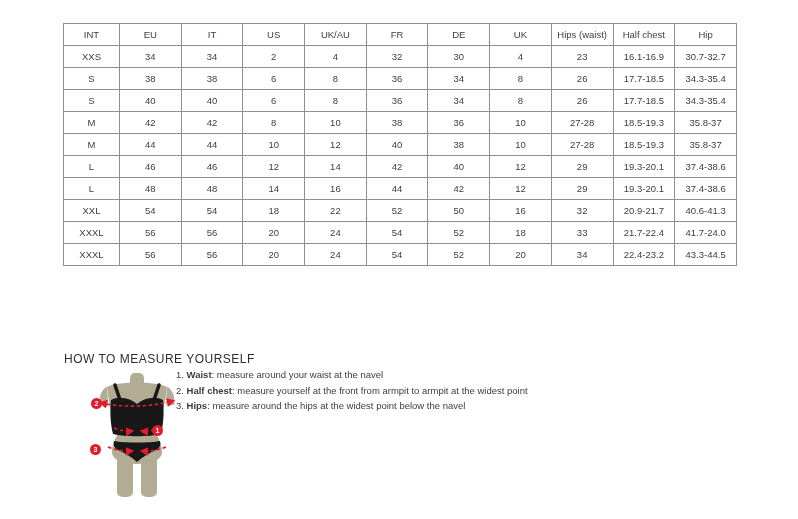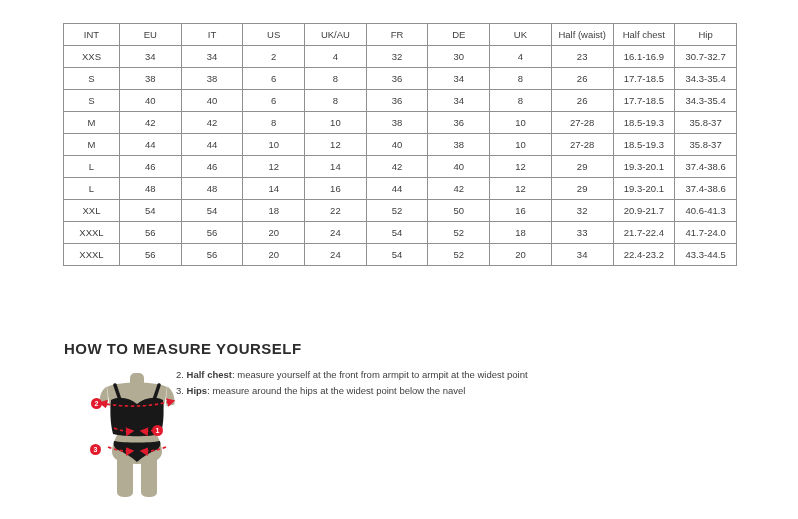--- a/index.html
+++ b/index.html
@@ -12,21 +12,21 @@
   table.size-table{
     width:100%;border-collapse:collapse;table-layout:fixed;
     font-size:9.5px;color:#3d3d3d;
   }
   table.size-table th, table.size-table td{
     border:1px solid #8f8f8f;height:21px;text-align:center;vertical-align:middle;
     font-weight:400;padding:0 1px;white-space:nowrap;overflow:hidden;
   }
   
   .measure-heading{
-    position:absolute;left:64px;top:340px;font-size:15px;font-weight:700;
+    position:absolute;left:64px;top:352px;font-size:12px;font-weight:400;
     letter-spacing:.5px;color:#2d2d2d;
   }
   .instructions{
     position:absolute;left:176px;top:367px;margin:0;padding:0;list-style:none;
     font-size:9.5px;line-height:15.5px;color:#3d3d3d;
   }
   .instructions b{font-weight:700;}
   
   .figure{position:absolute;left:84px;top:370px;width:116px;height:128px;}
   .figure svg{position:absolute;left:0;top:0;}
@@ -71,21 +71,21 @@
       <thead>
         <tr>
             <th>INT</th>
             <th>EU</th>
             <th>IT</th>
             <th>US</th>
             <th>UK/AU</th>
             <th>FR</th>
             <th>DE</th>
             <th>UK</th>
-            <th>Half (waist)</th>
+            <th>Hips (waist)</th>
             <th>Half chest</th>
             <th>Hip</th>
           </tr>
       </thead>
       <tbody>
           <tr>
             <td>XXS</td>
             <td>34</td>
             <td>34</td>
             <td>2</td>
@@ -270,17 +270,18 @@
         <path class="measure-line" d="M82,77 Q69,82 58,81" marker-end="url(#arr)"></path>
       </g>
     </svg>
 
     <div class="marker-badge badge-2">2</div>
     <div class="marker-badge badge-1">1</div>
     <div class="marker-badge badge-3">3</div>
   </div>
 
   <ul class="instructions">
+      <li><span>1. </span><b>Waist</b><span>: measure around your waist at the navel</span></li>
       <li><span>2. </span><b>Half chest</b><span>: measure yourself at the front from armpit to armpit at the widest point</span></li>
       <li><span>3. </span><b>Hips</b><span>: measure around the hips at the widest point below the navel</span></li>
     </ul>
 
 </div>
 
 </body></html>

